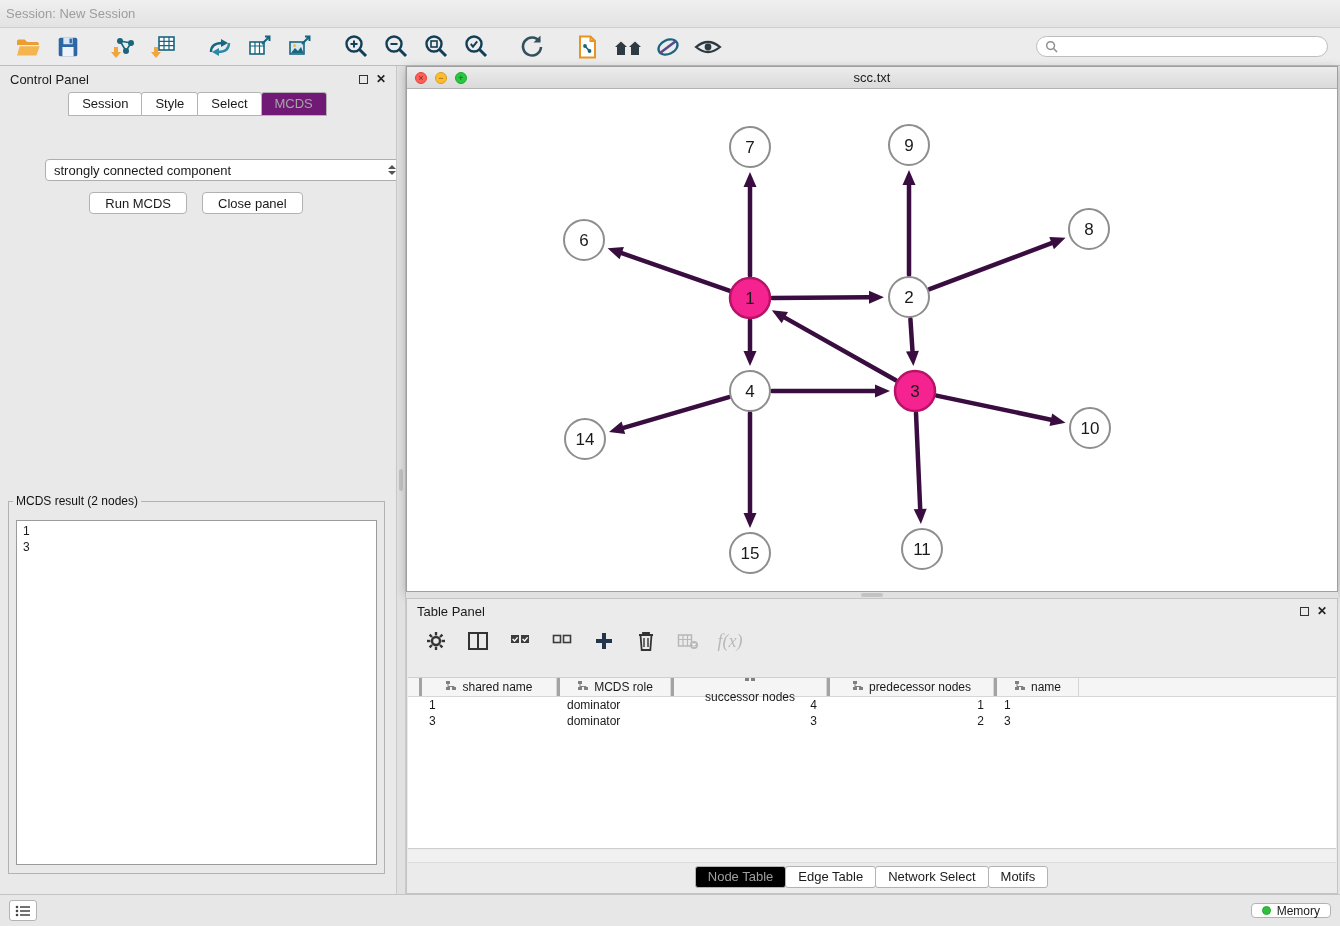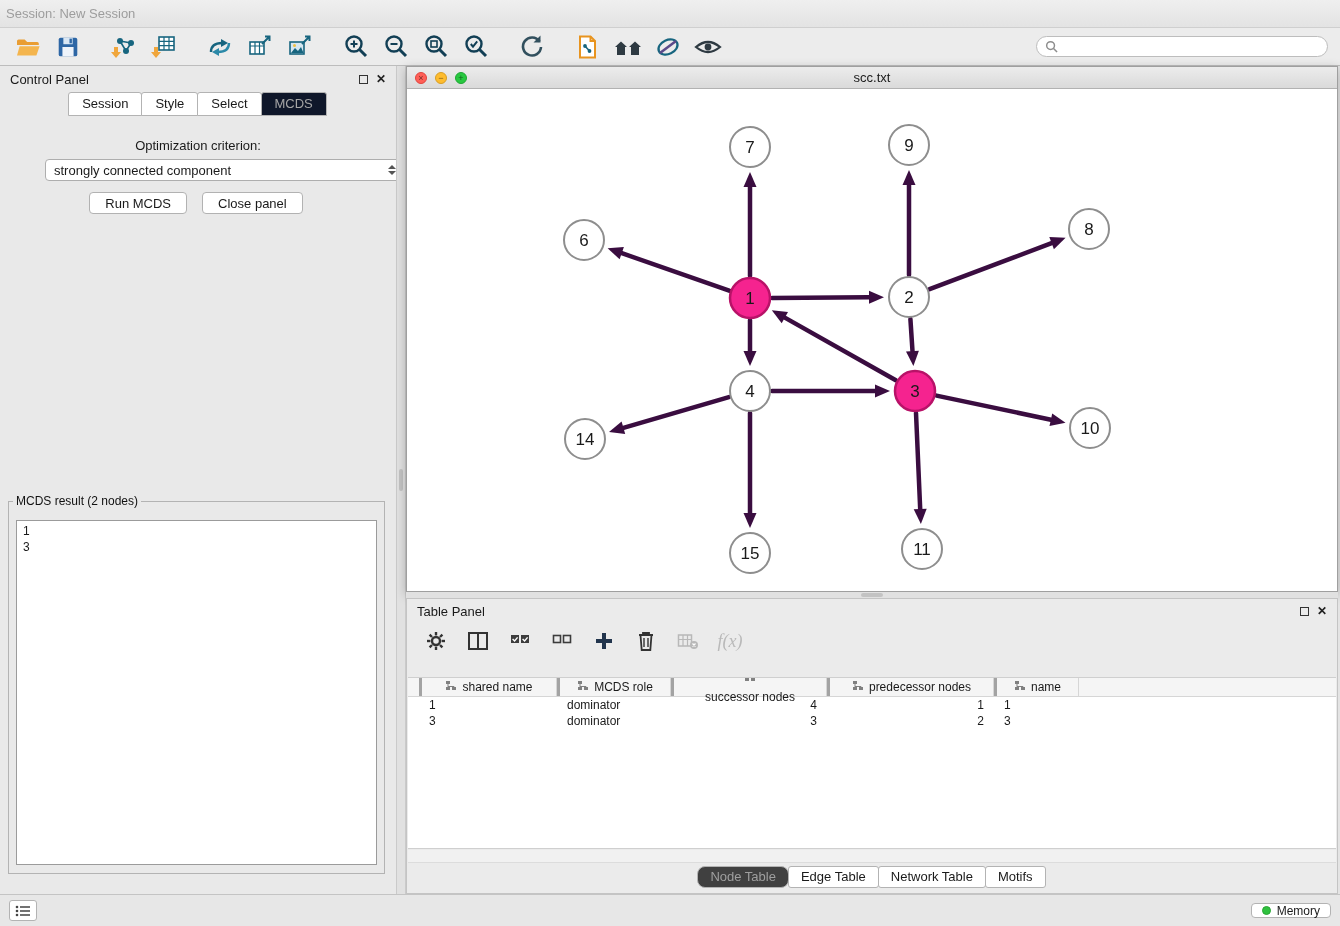--- a/index.html
+++ b/index.html
@@ -29,21 +29,21 @@
 
   
   .control-panel { position:absolute; left:0; top:66px; width:396px; bottom:32px; background:#e9e9e9; }
   .cp-header { height:26px; display:flex; align-items:center; justify-content:space-between; padding:0 10px; }
   .win-btns { display:flex; align-items:center; gap:8px; }
   .float-btn { width:9px; height:9px; border:1.5px solid #333; display:inline-block; }
   .close-btn { font-size:12px; font-weight:bold; color:#222; line-height:10px; }
   .cp-tabs { display:flex; justify-content:center; }
   .cp-tab { border:1px solid #b3b3b3; background:#fff; padding:3px 13px 4px;
     font-size:13px; margin-left:-1px; border-radius:3px 3px 0 0; }
-  .cp-tab.active { background:#0f172a; color:#a6a6a6; }
+  .cp-tab.active { background:#701a75; color:#a6a6a6; }
   .cp-body { position:absolute; top:52px; left:0; right:0; bottom:0; }
   .opt-label { position:absolute; top:20px; left:0; right:0; text-align:center; }
   .combo { position:absolute; top:41px; left:45px; width:360px; height:22px;
     background:#fff; border:1px solid #aeaeae; border-radius:4px;
     display:flex; align-items:center; padding:0 8px; }
   .combo-text { flex:1; font-size:13px; }
   .combo-arrows { display:flex; flex-direction:column; gap:2px; }
   .combo-arrows .up { width:0; height:0; border-left:4px solid transparent; border-right:4px solid transparent; border-bottom:4px solid #555; }
   .combo-arrows .dn { width:0; height:0; border-left:4px solid transparent; border-right:4px solid transparent; border-top:4px solid #555; }
   .btn-row { position:absolute; top:74px; left:0; right:4px; display:flex; justify-content:center; gap:15px; }
@@ -90,21 +90,21 @@
   .th { display:flex; align-items:center; justify-content:center; gap:5px;
     border-right:1px solid #d6d6d6; border-left:3px solid #a3a3a3; font-size:12px; flex:0 0 auto; }
   .t-body { padding-left:11px; }
   .tr { display:flex; height:16px; align-items:center; }
   .td { flex:0 0 auto; font-size:12px; padding:0 10px; overflow:hidden; white-space:nowrap; }
   .tp-scroll { position:absolute; left:1px; right:1px; bottom:30px; height:13px;
     background:#f1f1f1; border-bottom:1px solid #dcdcdc; }
   .tp-tabs { position:absolute; bottom:5px; left:0; right:0; display:flex; justify-content:center; }
   .tp-tab { border:1px solid #b3b3b3; background:#fff; padding:2px 12px 3px;
     font-size:13px; margin-left:-1px; border-radius:3px; }
-  .tp-tab.active { background:#404040; color:#9f9f9f;border-radius:8px; }
+  .tp-tab.active { background:#000000; color:#9f9f9f; }
 
   
   .statusbar { position:absolute; left:0; right:0; bottom:0; height:32px; background:#e7e7e7;
     border-top:1px solid #c4c4c4; display:flex; align-items:center; justify-content:space-between; padding:0 9px; }
   .status-left-btn { width:28px; height:21px; background:#fff; border:1px solid #b3b3b3;
     border-radius:3px; display:flex; align-items:center; justify-content:center; }
   .memory-btn { height:15px; background:#fff; border:1px solid #b3b3b3; border-radius:4px;
     display:flex; align-items:center; gap:6px; padding:0 10px; font-size:12px; }
   .mem-dot { width:9px; height:9px; border-radius:50%; background:#2fc13e; border:1px solid #28a534; }
 </style>
@@ -253,21 +253,20 @@
       <span class="close-btn">✕</span>
     </span>
   </div>
   <div class="cp-tabs">
       <div class="cp-tab">Session</div>
       <div class="cp-tab">Style</div>
       <div class="cp-tab">Select</div>
       <div class="cp-tab active">MCDS</div>
     </div>
   <div class="cp-body">
-    <div class="opt-label">Optimization criterion:</div>
     <div class="combo">
       <span class="combo-text">strongly connected component</span>
       <span class="combo-arrows">
           <i class="up"></i>
           <i class="dn"></i>
         </span>
     </div>
     <div class="btn-row">
       <button class="mac-btn">Run MCDS</button>
       <button class="mac-btn">Close panel</button>
@@ -482,21 +481,21 @@
           <div class="td" style="width: 156px; text-align: right;">3</div>
           <div class="td" style="width: 167px; text-align: right;">2</div>
           <div class="td" style="width: 85px; text-align: left;">3</div>
         </div>
       </div>
   </div>
   <div class="tp-scroll"></div>
   <div class="tp-tabs">
       <div class="tp-tab active">Node Table</div>
       <div class="tp-tab">Edge Table</div>
-      <div class="tp-tab">Network Table</div>
+      <div class="tp-tab">Network Select</div>
       <div class="tp-tab">Motifs</div>
     </div>
 </div>
 
 <div class="statusbar">
   <div class="status-left-btn">
     <svg width="16" height="12" viewBox="0 0 16 12">
       <circle cx="2" cy="2" r="1.3" fill="#444"></circle>
         <circle cx="2" cy="6" r="1.3" fill="#444"></circle>
         <circle cx="2" cy="10" r="1.3" fill="#444"></circle>

